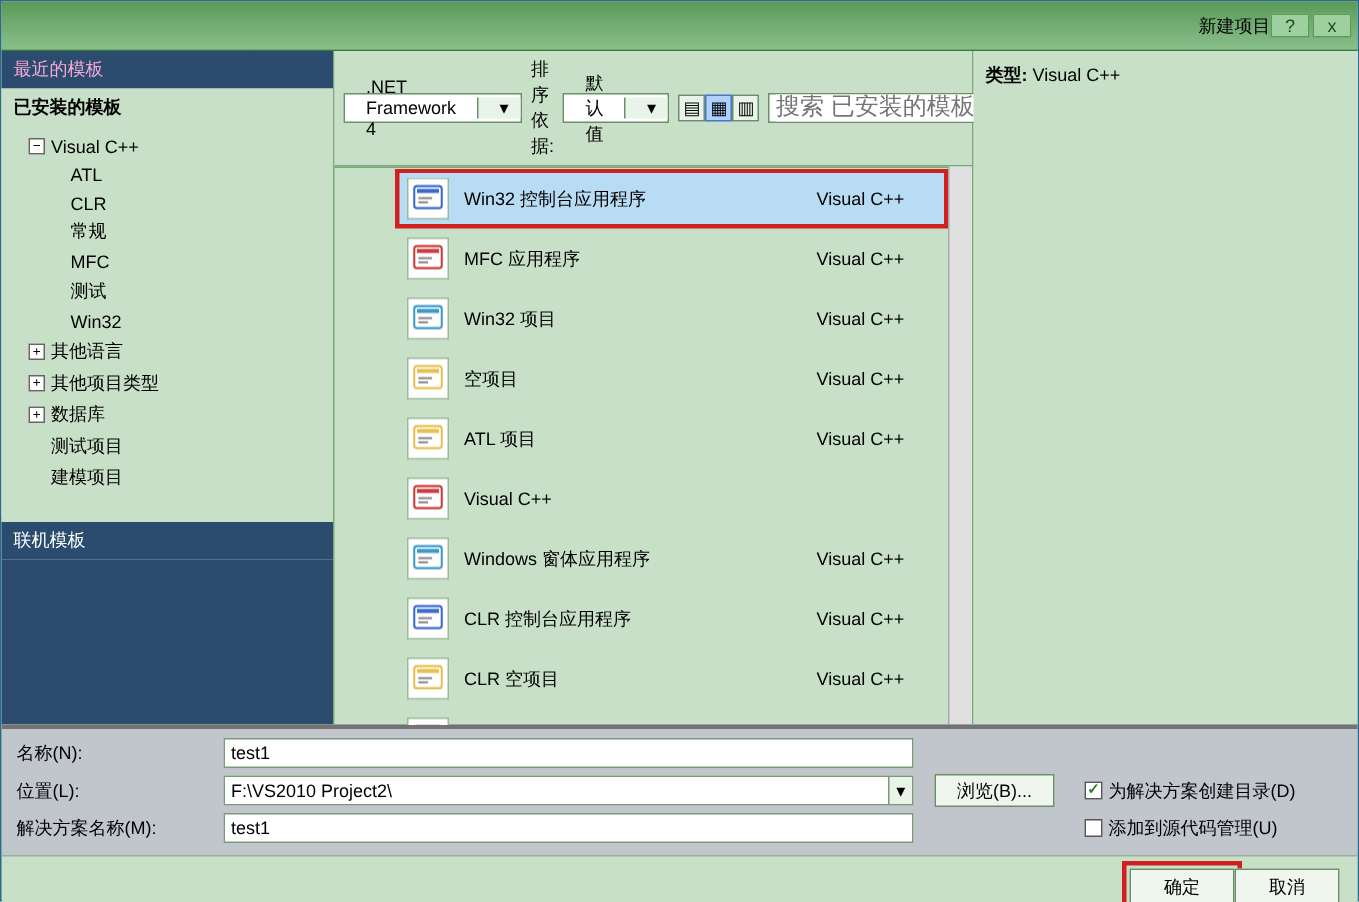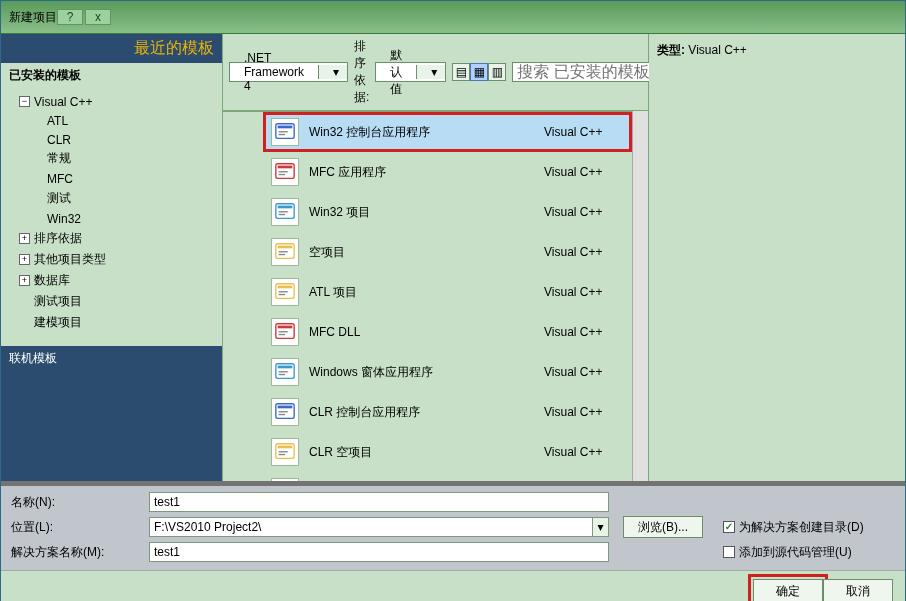--- a/index.html
+++ b/index.html
@@ -1,25 +1,25 @@
 <!DOCTYPE html>
 <html><head>
 <meta charset="utf-8">
 <style>
   * { box-sizing: border-box; margin: 0; padding: 0; font-family: "Microsoft YaHei", "Segoe UI", sans-serif; font-size: 12px; }
   body { background: #c8e0c8; width: 906px; height: 601px; overflow: hidden; }
   .window { width: 906px; height: 601px; border: 1px solid #2a6a8a; background: #c8e0c8; position: relative; }
-  .titlebar { height: 22px; background: linear-gradient(#5a9a5a,#8abf8a); display: flex; align-items: center; justify-content: flex-start; padding: 16px 4px; color: #000; border-bottom:1px solid #3a7a3a;}
+  .titlebar { height: 22px; background: linear-gradient(#5a9a5a,#8abf8a); display: flex; align-items: center; justify-content: flex-end; padding: 16px 4px; color: #000; border-bottom:1px solid #3a7a3a;}
   .title-text { padding-left: 4px; font-size: 12px; }
   .title-buttons { display: flex; gap: 2px; }
   .title-btn { width: 26px; height: 16px; background: #9ecf9e; border:1px solid #5a9a5a; display:flex; align-items:center; justify-content:center; font-size:10px; color:#1a4a1a; }
   .body { display: flex; flex-direction: column; height: calc(100% - 22px); }
   .upper { display: flex; flex: 1; min-height: 0; }
   .sidebar { width: 222px; background: #c8e0c8; border-right:1px solid #7aa87a; display:flex; flex-direction:column;}
-  .side-header { background: #2b4c6f; color: #eab308; padding: 4px 8px; font-size: 16px; text-align: right; }
+  .side-header { background: #2b4c6f; color: #f9a8d4; padding: 4px 8px; font-size: 12px; }
   .side-content { flex:1; background:#c8e0c8; padding:4px 2px; overflow:auto;}
   .side-section-label { background: #c8e0c8; padding:4px 8px; font-weight:bold;}
   .tree { list-style:none; }
   .tree li { padding: 2px 0 2px 0; white-space: nowrap; }
   .tree .lvl1 { padding-left: 16px; }
   .tree .lvl2 { padding-left: 44px; }
   .tree .toggle { display:inline-block; width:11px; height:11px; border:1px solid #666; text-align:center; line-height:9px; font-size:9px; margin-right:4px; background:#fff; vertical-align:middle;}
   .tree .label { vertical-align:middle; }
   .side-online { background:#2b4c6f; color:#fff; padding:4px 8px; margin-top:4px;}
   .side-fill { flex:0 0 auto; height:110px; background:#2b4c6f;}
@@ -35,21 +35,21 @@
   .list { flex:1; overflow-y:auto; overflow-x:hidden; border-top:1px solid #7aa87a; background:#c8e0c8;}
   .template-row { display:flex; align-items:center; padding:6px 8px; border-bottom:0; gap:10px;margin-left:40px;}
   .template-row.selected { outline:3px solid #d02020; outline-offset:-3px; background:#b8dcf4;}
   .icon-box { width:28px; height:28px; background:#fff; border:1px solid #9aba9a; display:flex; align-items:center; justify-content:center; font-size:10px; flex:0 0 auto; position:relative;}
   .icon-box svg { width:22px; height:22px;}
   .tmpl-name { flex:1; }
   .tmpl-lang { width:80px; text-align:left; color:#000;}
   .right-panel { width:256px; padding:8px; background:#c8e0c8;}
   .right-panel .type-line { margin-bottom:8px; }
   .right-panel .type-label { font-weight:bold; }
-  .lower { background:#c0c6cc; border-top:5px solid #737373; padding:6px 10px 8px 10px; display:flex; flex-direction:column; gap:4px;}
+  .lower { background:#c0c6cc; border-top:3px solid #737373; padding:6px 10px 8px 10px; display:flex; flex-direction:column; gap:4px;}
   .form-row { display:flex; align-items:center; gap:8px;}
   .form-label { width:130px; }
   .form-input { flex:0 0 460px; height:20px; background:#fff; border:1px solid #7a9a7a; padding:0 4px; display:flex; align-items:center;}
   .form-input.combo2 { position:relative;}
   .form-input.combo2 .arrow2 { position:absolute; right:0; top:0; width:16px; height:100%; border-left:1px solid #7a9a7a; background:#e8f4e8; display:flex; align-items:center; justify-content:center;}
   .browse-btn { width:80px; height:22px; border:1px solid #6a8f6a; background:#eef6ee; margin-left:6px;}
   .checkbox-row { display:flex; align-items:center; gap:4px; margin-left:6px;}
   .checkbox { width:12px; height:12px; border:1px solid #555; background:#fff; display:inline-flex; align-items:center; justify-content:center; font-size:10px; line-height:10px;}
   .checkbox.checked::after { content:"✓"; color:#2a7a2a; font-weight:bold;}
   .footer { display:flex; justify-content:flex-end; padding:8px 12px; border-top:1px solid #9ab09a; background:#c8e0c8;}
@@ -85,21 +85,21 @@
         <div class="side-section-label">已安装的模板</div>
         <div class="side-content">
           <ul class="tree" id="tree">
               <li class="lvl1"><span class="toggle">−</span><span class="label">Visual C++</span></li>
               <li class="lvl2"><span class="label">ATL</span></li>
               <li class="lvl2"><span class="label">CLR</span></li>
               <li class="lvl2"><span class="label">常规</span></li>
               <li class="lvl2"><span class="label">MFC</span></li>
               <li class="lvl2"><span class="label">测试</span></li>
               <li class="lvl2"><span class="label">Win32</span></li>
-              <li class="lvl1"><span class="toggle">+</span><span class="label">排序依据</span></li>
+              <li class="lvl1"><span class="toggle">+</span><span class="label">其他语言</span></li>
               <li class="lvl1"><span class="toggle">+</span><span class="label">其他项目类型</span></li>
               <li class="lvl1"><span class="toggle">+</span><span class="label">数据库</span></li>
               <li class="lvl1"><span style="display: inline-block; width: 15px;"></span><span class="label">测试项目</span></li>
               <li class="lvl1"><span style="display: inline-block; width: 15px;"></span><span class="label">建模项目</span></li>
             </ul>
         </div>
         <div class="side-online">联机模板</div>
         <div class="side-fill"></div>
       </div>
 
@@ -189,21 +189,20 @@
                 </div>
                 <div class="template-row">
                   <div class="icon-box">
                     <svg viewBox="0 0 24 24">
                       <rect x="2" y="3" width="20" height="16" rx="2" fill="#fff" stroke="#cc3a3a" stroke-width="1.5"></rect>
                       <rect x="4" y="5" width="16" height="3" fill="#cc3a3a"></rect>
                       <rect x="5" y="11" width="10" height="1.5" fill="#888"></rect>
                       <rect x="5" y="14" width="7" height="1.5" fill="#888"></rect>
                     </svg>
                   </div>
-                  <div class="tmpl-name">MFC DLL</div>
                   <div class="tmpl-lang">Visual C++</div>
                 </div>
                 <div class="template-row">
                   <div class="icon-box">
                     <svg viewBox="0 0 24 24">
                       <rect x="2" y="3" width="20" height="16" rx="2" fill="#fff" stroke="#3a9acc" stroke-width="1.5"></rect>
                       <rect x="4" y="5" width="16" height="3" fill="#3a9acc"></rect>
                       <rect x="5" y="11" width="10" height="1.5" fill="#888"></rect>
                       <rect x="5" y="14" width="7" height="1.5" fill="#888"></rect>
                     </svg>

